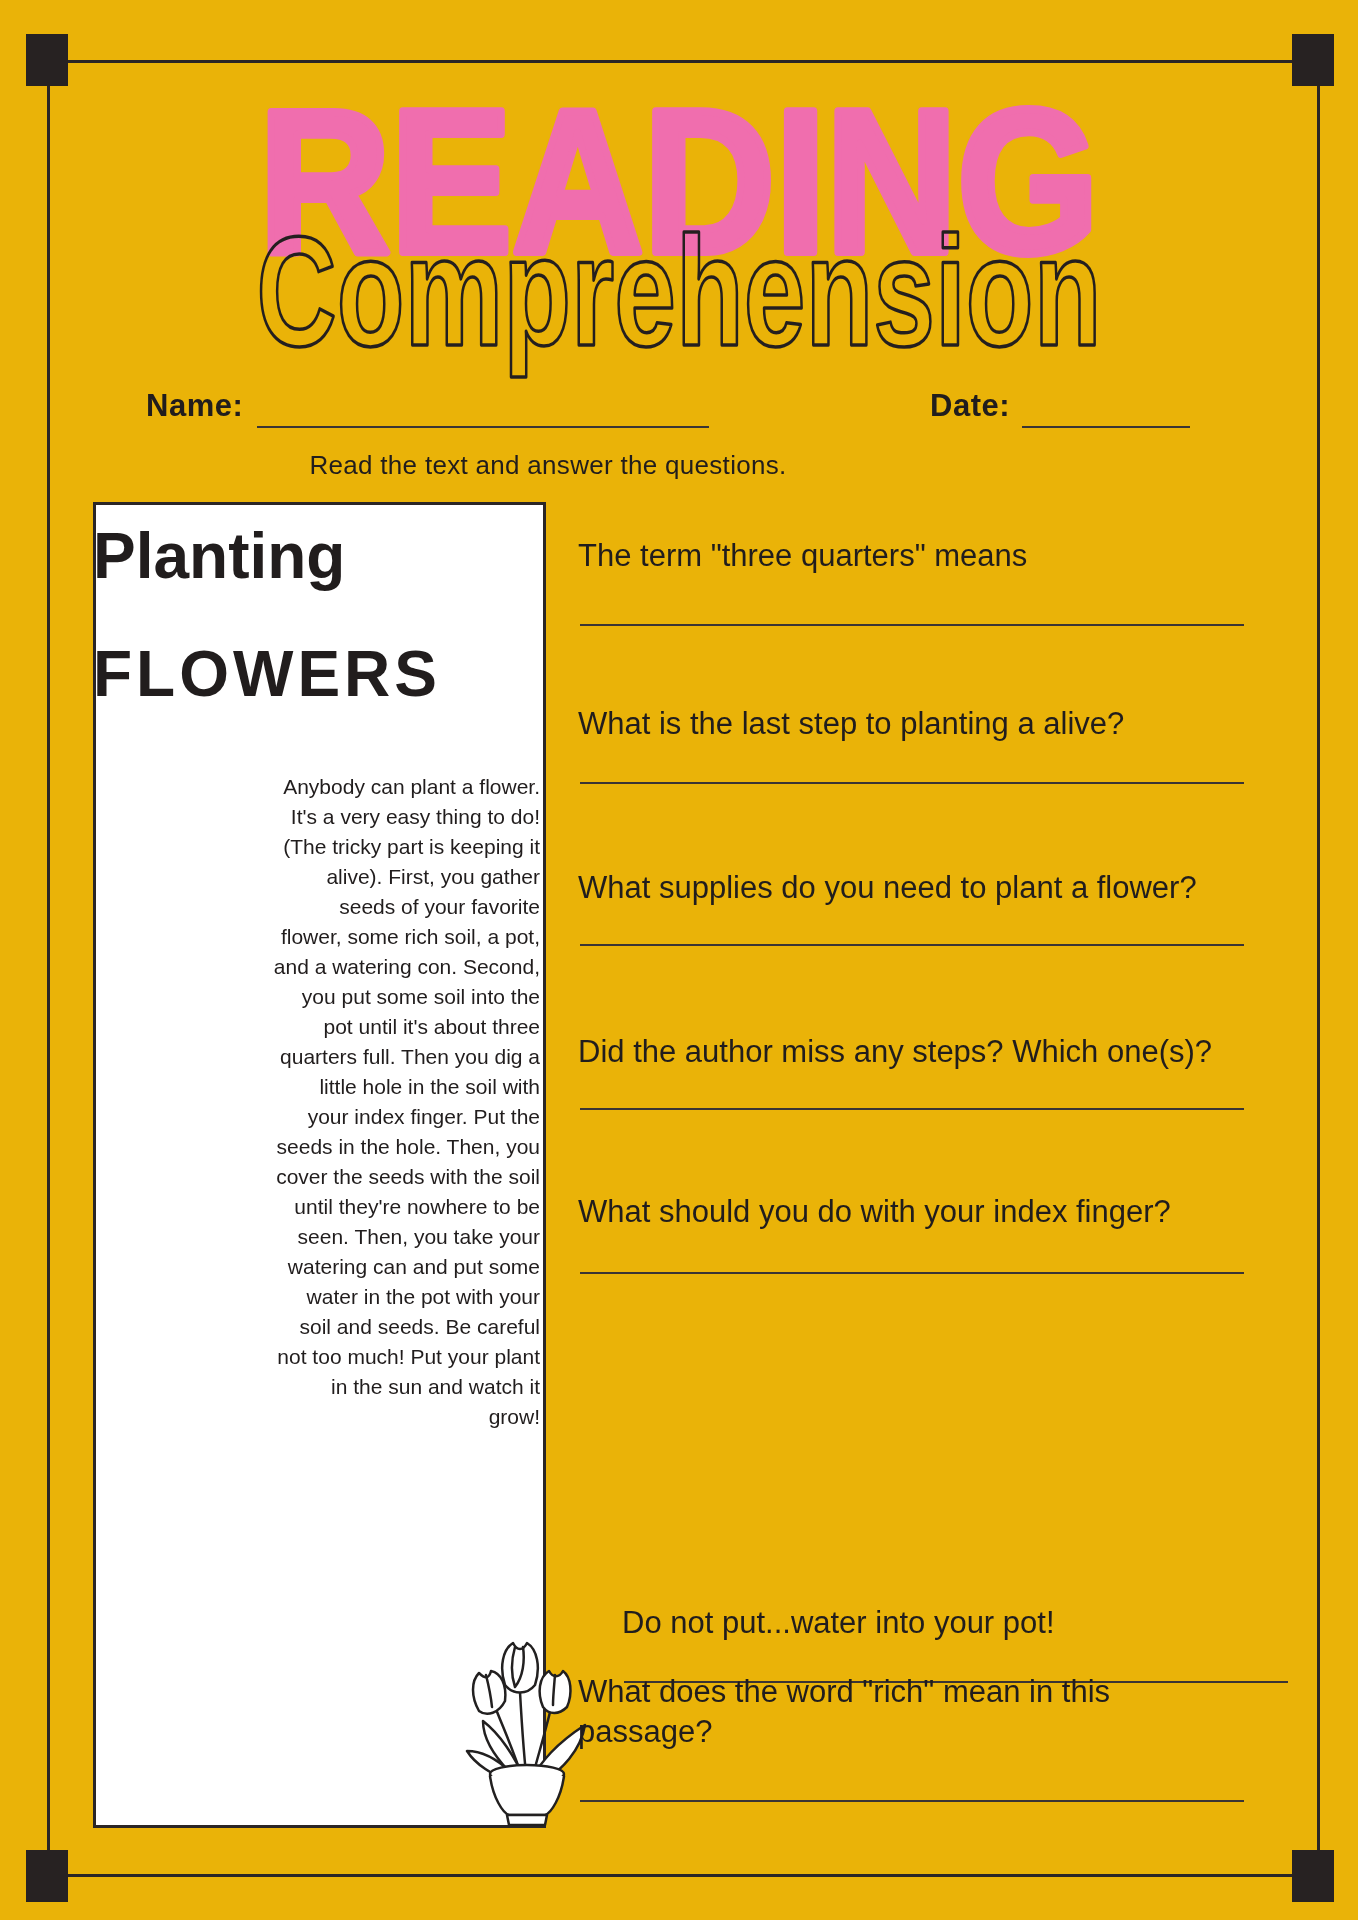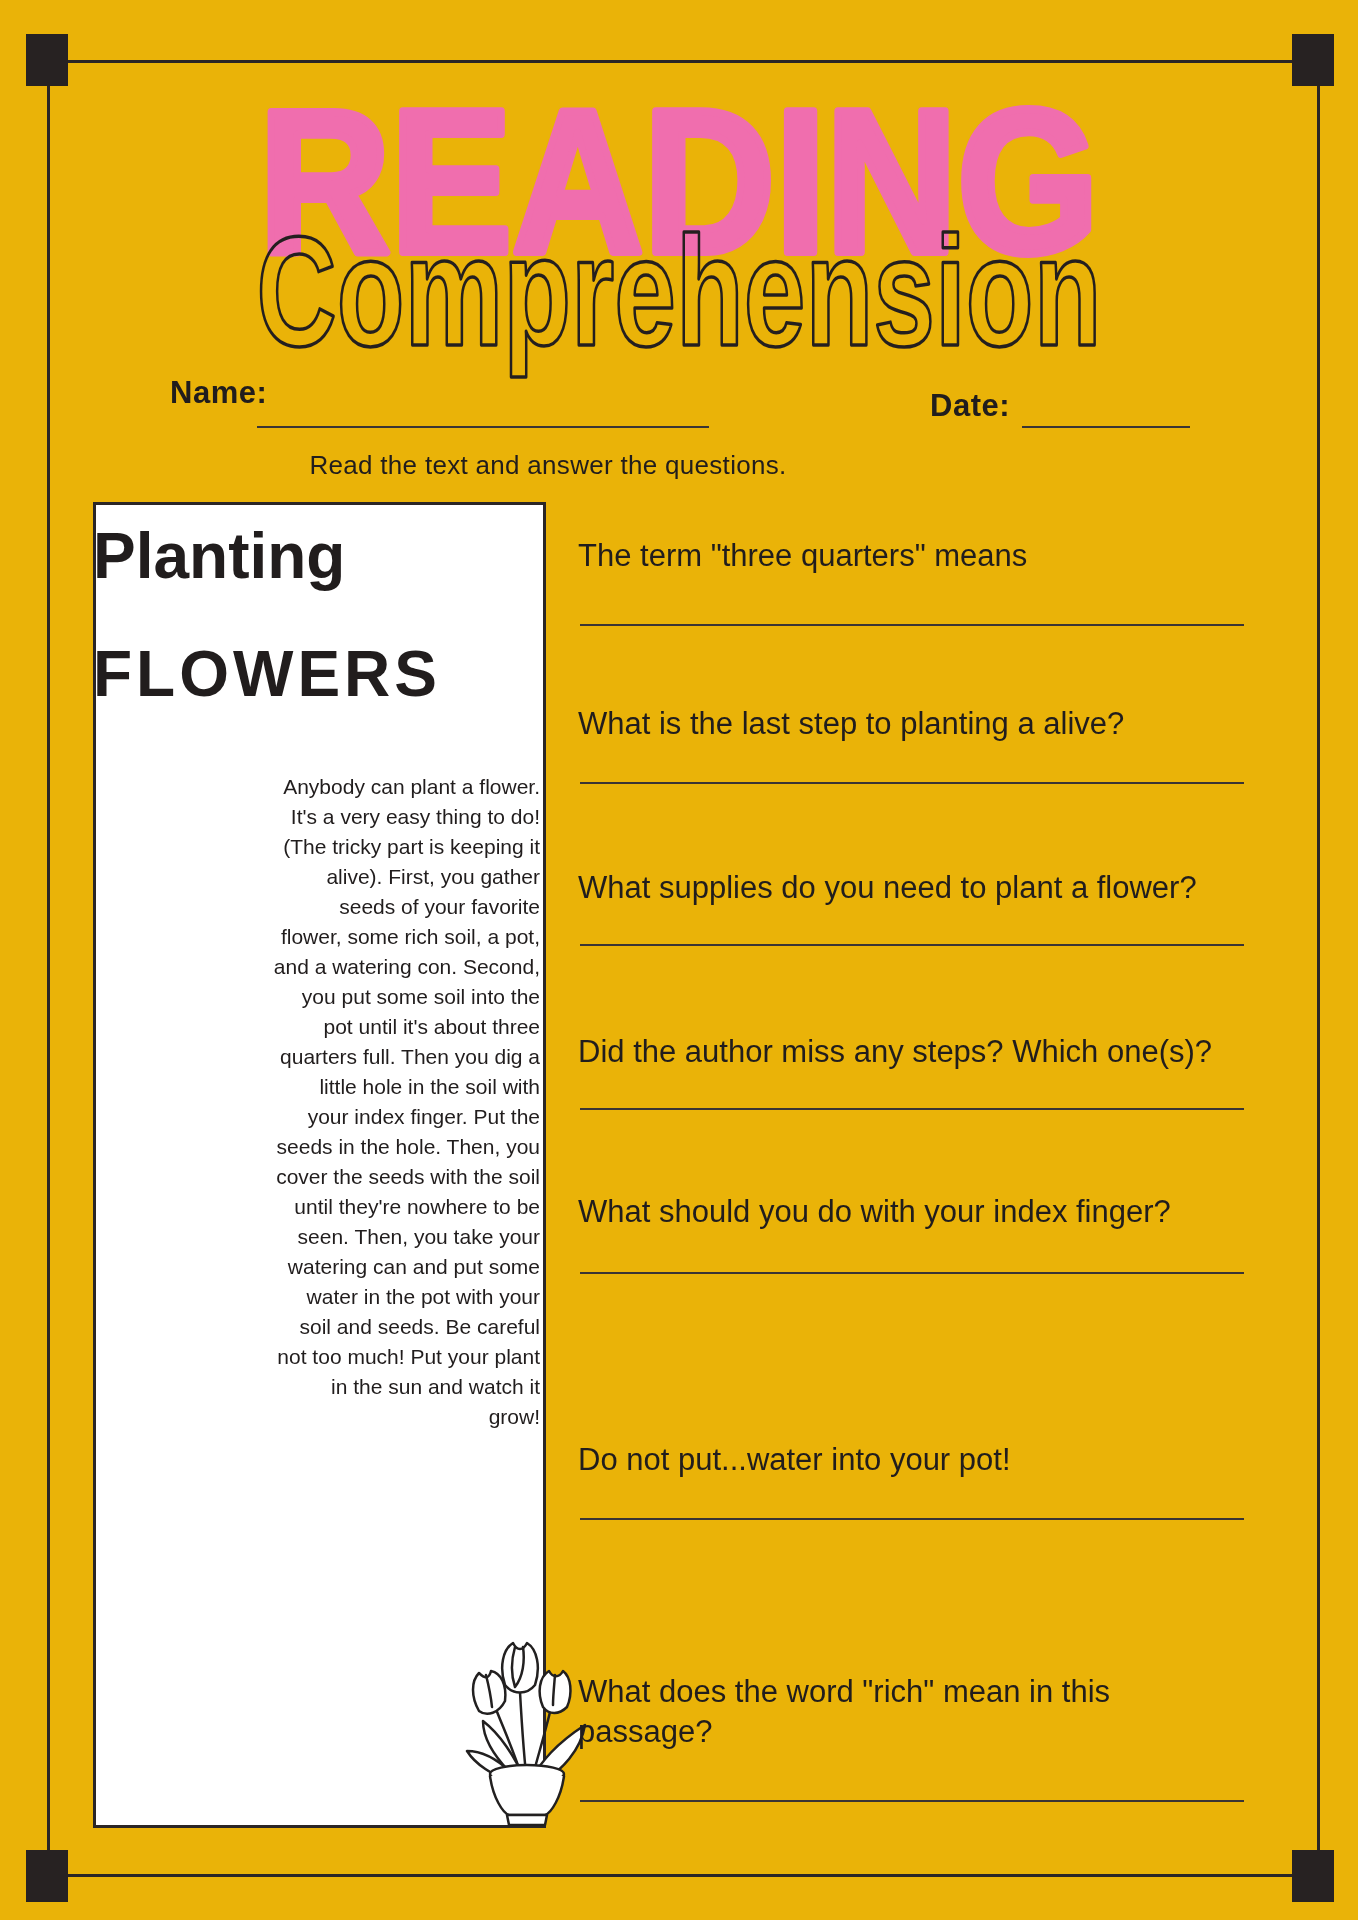--- a/index.html
+++ b/index.html
@@ -19,21 +19,21 @@
   .corner.tl{left:26px;top:34px;}
   .corner.tr{left:1292px;top:34px;}
   .corner.bl{left:26px;top:1850px;}
   .corner.br{left:1292px;top:1850px;}
   
   .title-svg{position:absolute;left:0;top:60px;}
   .title-main{font-family:"Liberation Sans",sans-serif;font-weight:bold;}
   .title-sub{font-family:"Liberation Sans",sans-serif;font-weight:bold;}
   
   .field-label{position:absolute;font-size:31px;font-weight:bold;letter-spacing:.5px;}
-  .name-label{left:146px;top:375px;margin-left:24px;}
+  .name-label{left:146px;top:388px;}
   .date-label{left:930px;top:388px;}
   .write-line{position:absolute;border-top:2.5px solid #3a3434;height:0;}
   .name-line{left:257px;top:426px;width:452px;}
   .date-line{left:1022px;top:426px;width:168px;}
   .instruction{
     position:absolute;left:0;top:450px;width:1096px;text-align:center;
     font-size:26px;letter-spacing:.3px;
   }
   
   .passage-box{
@@ -52,21 +52,21 @@
   }
   
   .q{position:absolute;left:578px;width:668px;font-size:31px;line-height:40px;}
   .q .q-line{position:absolute;left:2px;width:664px;border-top:2.5px solid #3a3434;height:0;}
   .q1{top:536px;}  .q1 .q-line{top:88px;}
   .q2{top:704px;}  .q2 .q-line{top:78px;}
   .q3{top:868px;}  .q3 .q-line{top:76px;}
   .q4{top:1032px;} .q4 .q-line{top:76px;}
   .q5{top:1192px;} .q5 .q-line{top:80px;}
   .q6{top:1360px;} .q6 .q-line{top:76px;}
-  .q7{top:1440px;} .q7 .q-line{top:78px;}
+  .q7{top:1603px;margin-left:44px;} .q7 .q-line{top:78px;}
   .q8{top:1672px;} .q8 .q-line{top:128px;}
   
   .pot-illustration{position:absolute;left:453px;top:1633px;}
 </style>
 </head>
 <body>
 
 <div class="page">
 
   <div class="frame"></div>

